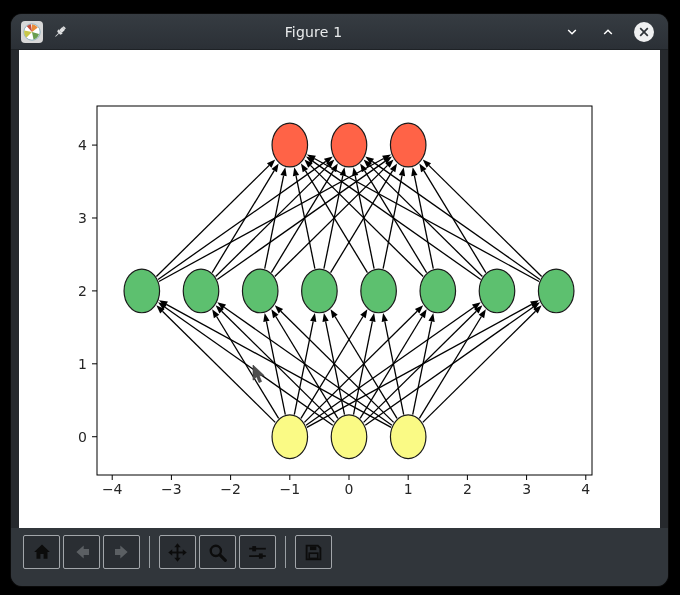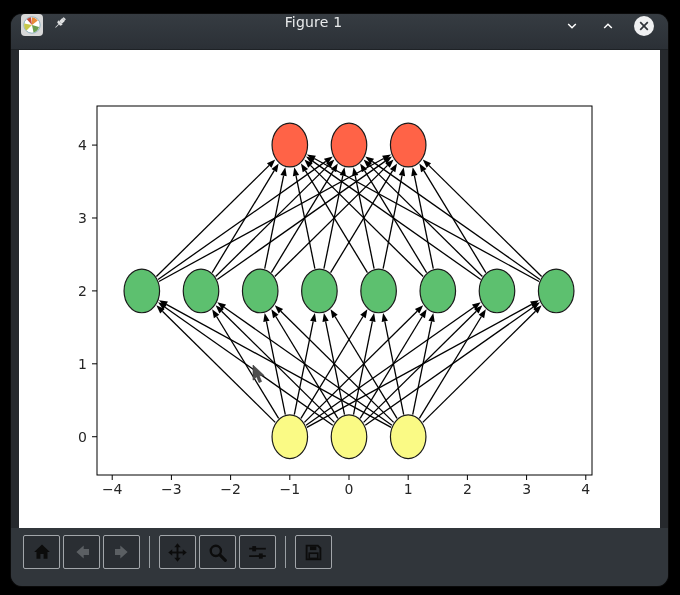--- a/index.html
+++ b/index.html
@@ -7,21 +7,21 @@
     width:680px;height:595px;background:#000;position:relative;overflow:hidden;
     font-family:"DejaVu Sans","Liberation Sans",sans-serif;
   }
   .window{
     position:absolute;left:11px;top:14px;width:657px;height:572px;
     background:#26292d;border-radius:11px;overflow:hidden;
     box-shadow:0 0 0 1px #0a0a0a,0 6px 18px rgba(0,0,0,.9);
   }
   .titlebar{
     height:36px;background:linear-gradient(#363c42,#2b3036);
-    display:flex;align-items:flex-start;padding:0 10px;gap:8px;
+    display:flex;align-items:center;padding:0 10px;gap:8px;
     border-bottom:1px solid #1e2226;box-sizing:border-box;
   }
   .app-icon-tile{width:22px;height:22px;border-radius:4px;background:#d8d8d8;
     display:flex;align-items:center;justify-content:center;flex:0 0 auto;}
   .pin-wrap{width:18px;height:18px;flex:0 0 auto;display:flex;align-items:center;justify-content:center;}
   .tb-title{flex:1;text-align:center;color:#e9ebec;font-size:14px;letter-spacing:.2px;}
   .tb-btn{width:24px;height:24px;border:none;background:transparent;padding:0;margin:0 2px;
     display:flex;align-items:center;justify-content:center;cursor:default;flex:0 0 auto;}
   .canvas{
     position:absolute;left:8px;top:36px;width:641px;height:478px;background:#ffffff;

